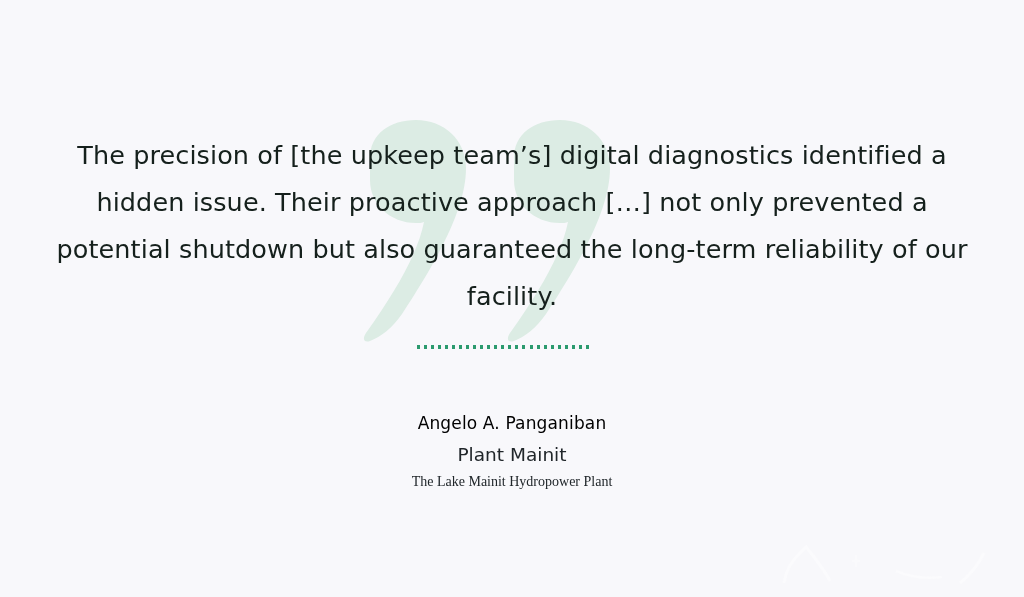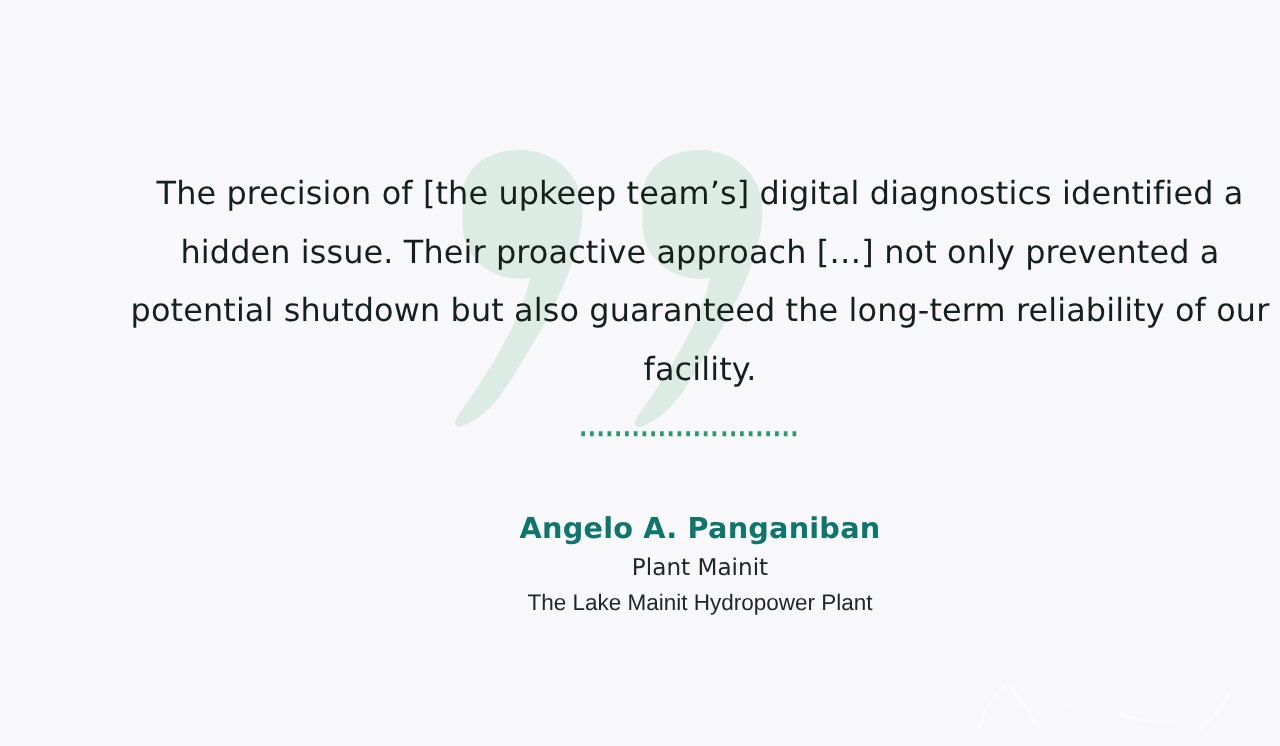--- a/index.html
+++ b/index.html
@@ -14,21 +14,20 @@
     overflow: hidden;
   }
 
   .testimonial-card {
     position: relative;
     width: 1024px;
     height: 597px;
     background: #f8f8fb;
     box-sizing: border-box;
     overflow: hidden;
-    padding-left: 48px;
   }
 
   
   .watermark {
     position: absolute;
     right: 18px;
     bottom: 8px;
     width: 250px;
     height: 52px;
     opacity: 0.55;
@@ -89,38 +88,38 @@
   .attribution {
     position: absolute;
     left: 0;
     top: 408px;
     width: 1024px;
     text-align: center;
   }
   .attr-name {
     margin: 0;
     font-family: "DejaVu Sans", sans-serif;
-    font-size: 23px;
-    font-weight: 700;
+    font-size: 17px;
+    font-weight: 400;
     letter-spacing: 0.15px;
-    color: #0f766e;
+    color: #000000;
     line-height: 30px;
   }
   .attr-role {
     margin: 4px 0 0 0;
     font-family: "DejaVu Sans", sans-serif;
     font-size: 18.5px;
     font-weight: 400;
     color: #20262a;
     line-height: 26px;
   }
   .attr-org {
     margin: 1px 0 4px 0;
-    font-family: Liberation Sans, sans-serif;
-    font-size: 18px;
+    font-family: Liberation Serif, serif;
+    font-size: 14px;
     font-weight: 400;
     color: #20262a;
     line-height: 26px;
   }
 </style>
 </head>
 <body>
 
 <div class="testimonial-card">
 

